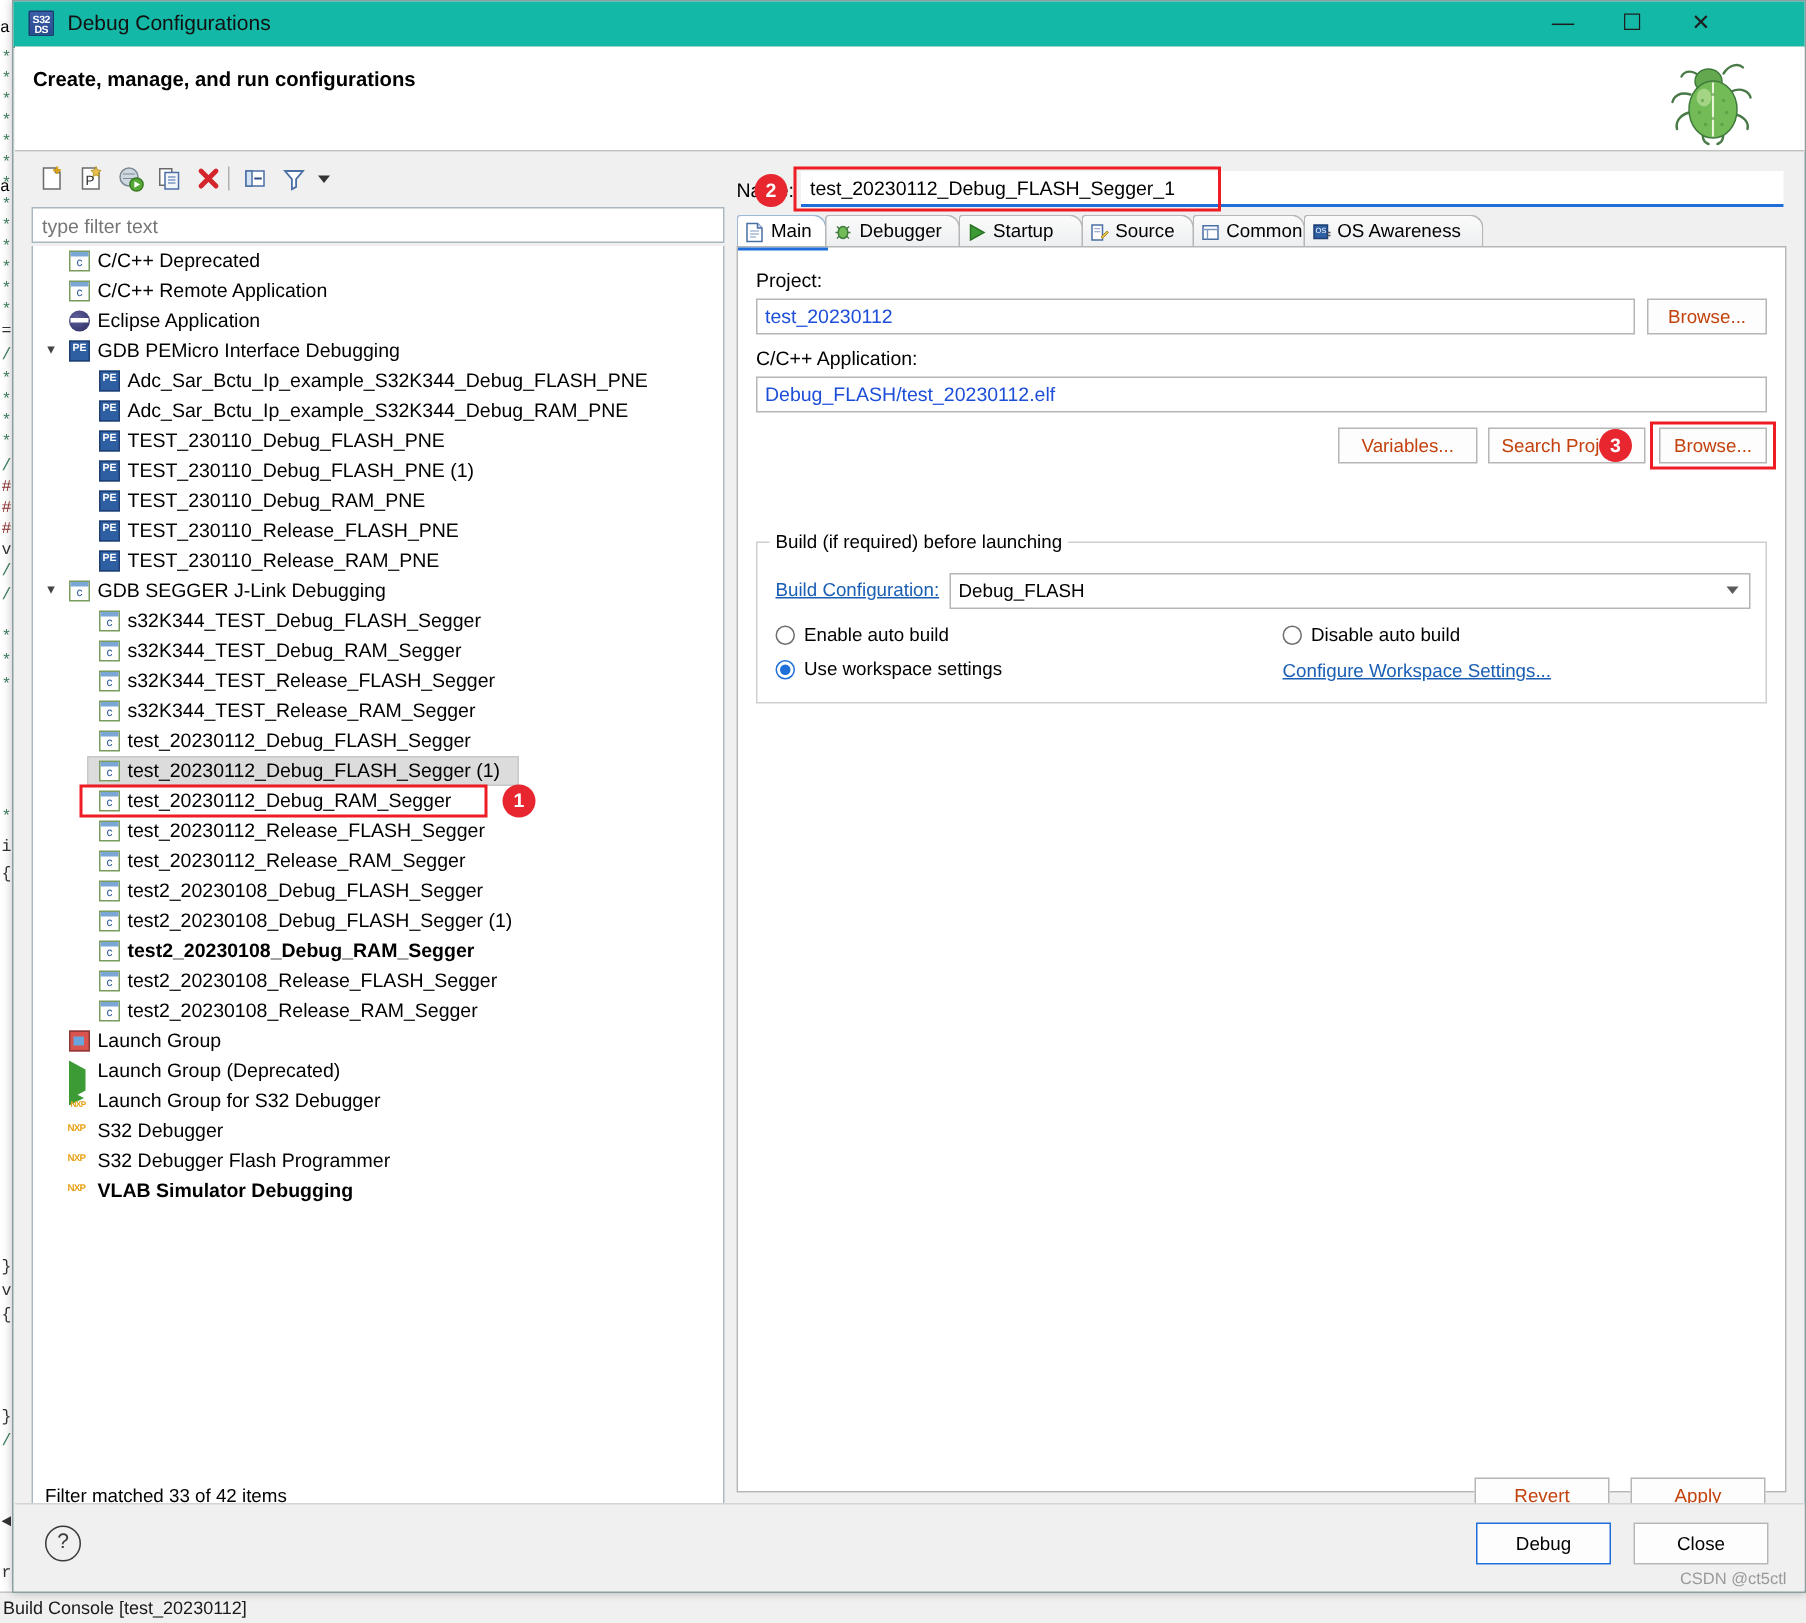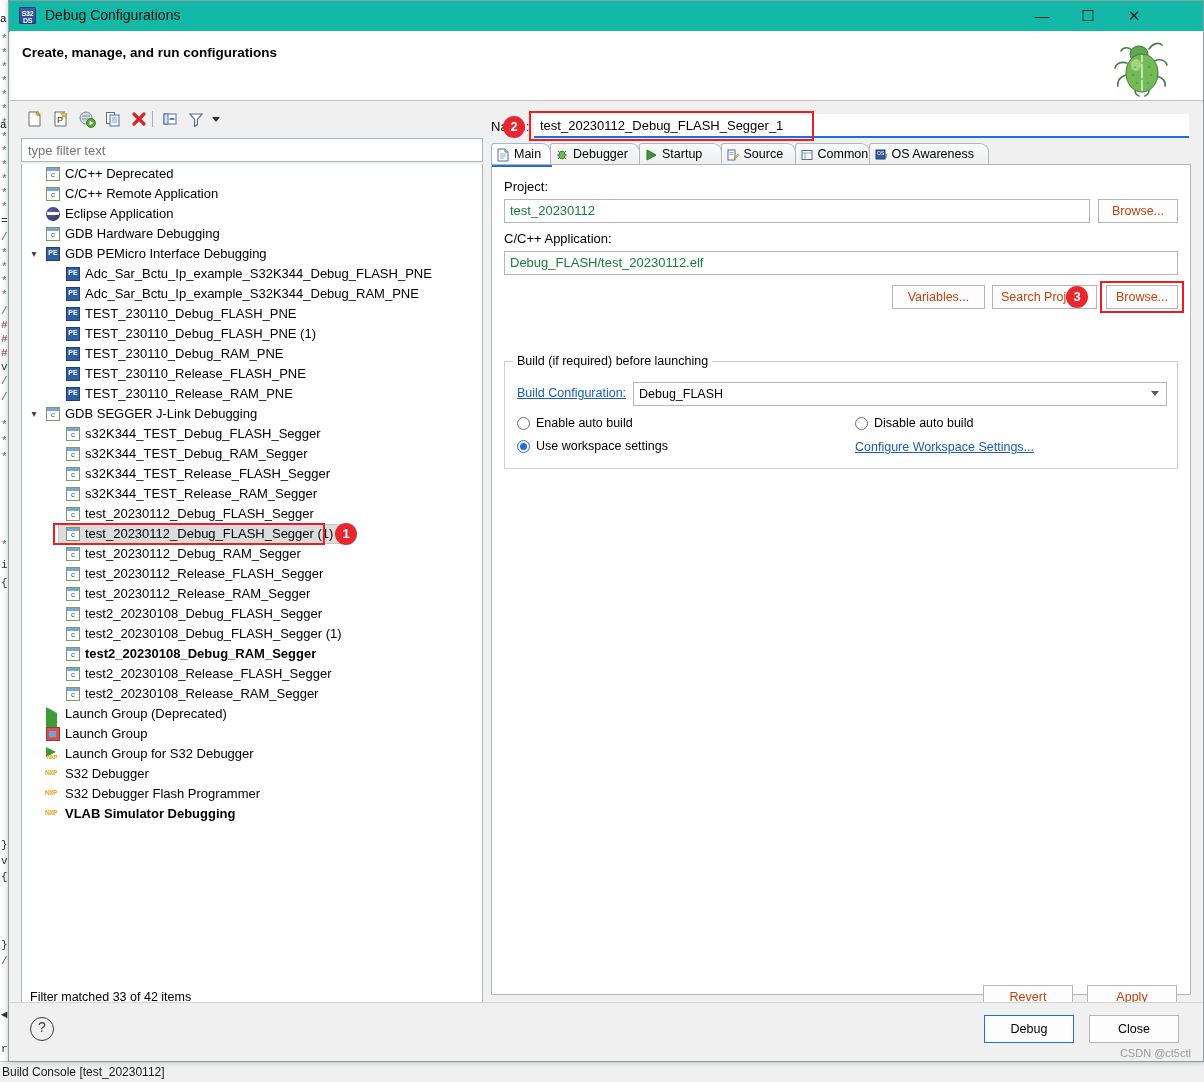--- a/index.html
+++ b/index.html
@@ -233,21 +233,21 @@
     background:#fff;border:1px solid #b6b6b6;box-sizing:border-box;
   }
   #tab-active-bar{
     position:absolute;left:0;top:0;width:62px;height:2px;background:#1e6fd9;
   }
 
   .field-label{position:absolute;font-size:13px;color:#000;}
   .text-field{
     position:absolute;height:24px;border:1px solid #b6b6b6;
     background:#fff;box-sizing:border-box;font-family:"Liberation Sans",sans-serif;
-    font-size:13px;padding:0 5px;color:#15803d;
+    font-size:13px;padding:0 5px;color:#1d4ed8;
   }
   .btn{
     position:absolute;height:24px;border:1px solid #b6b6b6;background:#fdfdfd;
     font-family:"Liberation Sans",sans-serif;font-size:12.5px;color:#c2410c;
     box-sizing:border-box;cursor:default;text-align:center;line-height:22px;
     white-space:nowrap;overflow:hidden;
   }
 
   #group-build{
     position:absolute;left:12px;top:196px;width:674px;height:108px;
@@ -494,24 +494,20 @@
           </div>
           <div class="tree-row">
             <span style="left:24px" class="ticon icon-c"></span>
             <span class="tlabel" style="left:43px;">C/C++ Remote Application</span>
           </div>
           <div class="tree-row">
             <span style="left:24px" class="ticon icon-eclipse"></span>
             <span class="tlabel" style="left:43px;">Eclipse Application</span>
           </div>
           <div class="tree-row">
-            <span style="left:24px" class="ticon icon-c"></span>
-            <span class="tlabel" style="left:43px;">GDB Hardware Debugging</span>
-          </div>
-          <div class="tree-row">
             <span class="twisty" style="left:4px;">▾</span>
             <span style="left:24px" class="ticon icon-pe"></span>
             <span class="tlabel" style="left:43px;">GDB PEMicro Interface Debugging</span>
           </div>
           <div class="tree-row">
             <span style="left:44px" class="ticon icon-pe"></span>
             <span class="tlabel" style="left:63px;">Adc_Sar_Bctu_Ip_example_S32K344_Debug_FLASH_PNE</span>
           </div>
           <div class="tree-row">
             <span style="left:44px" class="ticon icon-pe"></span>
@@ -593,26 +589,26 @@
           </div>
           <div class="tree-row">
             <span style="left:44px" class="ticon icon-c"></span>
             <span class="tlabel" style="left:63px;">test2_20230108_Release_FLASH_Segger</span>
           </div>
           <div class="tree-row">
             <span style="left:44px" class="ticon icon-c"></span>
             <span class="tlabel" style="left:63px;">test2_20230108_Release_RAM_Segger</span>
           </div>
           <div class="tree-row">
+            <span style="left:24px" class="ticon icon-launchgroup"></span>
+            <span class="tlabel" style="left:43px;">Launch Group</span>
+          </div>
+          <div class="tree-row">
             <span style="left:24px" class="ticon icon-play"></span>
             <span class="tlabel" style="left:43px;">Launch Group (Deprecated)</span>
-          </div>
-          <div class="tree-row">
-            <span style="left:24px" class="ticon icon-launchgroup"></span>
-            <span class="tlabel" style="left:43px;">Launch Group</span>
           </div>
           <div class="tree-row">
             <span style="left:24px" class="ticon icon-play-nxp"></span>
             <span class="tlabel" style="left:43px;">Launch Group for S32 Debugger</span>
           </div>
           <div class="tree-row">
             <span style="left:24px" class="ticon icon-nxp"></span>
             <span class="tlabel" style="left:43px;">S32 Debugger</span>
           </div>
           <div class="tree-row">

